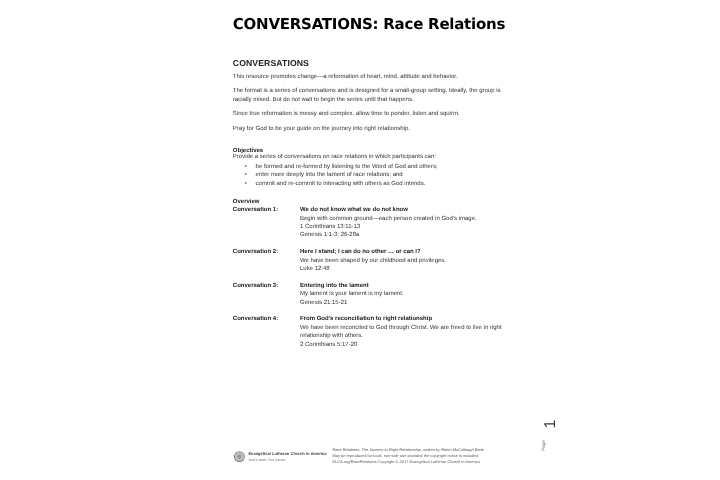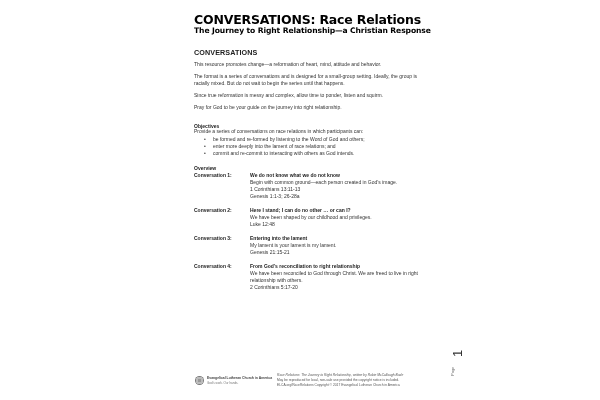--- a/index.html
+++ b/index.html
@@ -28,21 +28,20 @@
   .page-num .pg { position:absolute; left:0; top:10px; font-size:4px; color:#777;
                   transform:rotate(-90deg); transform-origin:left top; top:30px; }
   .page-num .n { position:absolute; left:4px; top:0px; font-size:13px; color:#333;
                  transform:rotate(-90deg); }
 </style>
 </head>
 <body>
 
 <div class="page">
   <div class="abs title">CONVERSATIONS: Race Relations</div>
-  <div class="abs subtitle">The Journey to Right Relationship—a Christian Response</div>
 
   <div class="abs heading">CONVERSATIONS</div>
 
   <div class="abs p" style="top:61px">This resource promotes change—a reformation of heart, mind, attitude and behavior.</div>
   <div class="abs p" style="top:73px">The format is a series of conversations and is designed for a small-group setting. Ideally, the group is</div>
   <div class="abs p" style="top:80px">racially mixed. But do not wait to begin the series until that happens.</div>
   <div class="abs p" style="top:92px">Since true reformation is messy and complex, allow time to ponder, listen and squirm.</div>
   <div class="abs p" style="top:104px">Pray for God to be your guide on the journey into right relationship.</div>
 
   <div class="abs sub-h" style="top:123px">Objectives</div>

